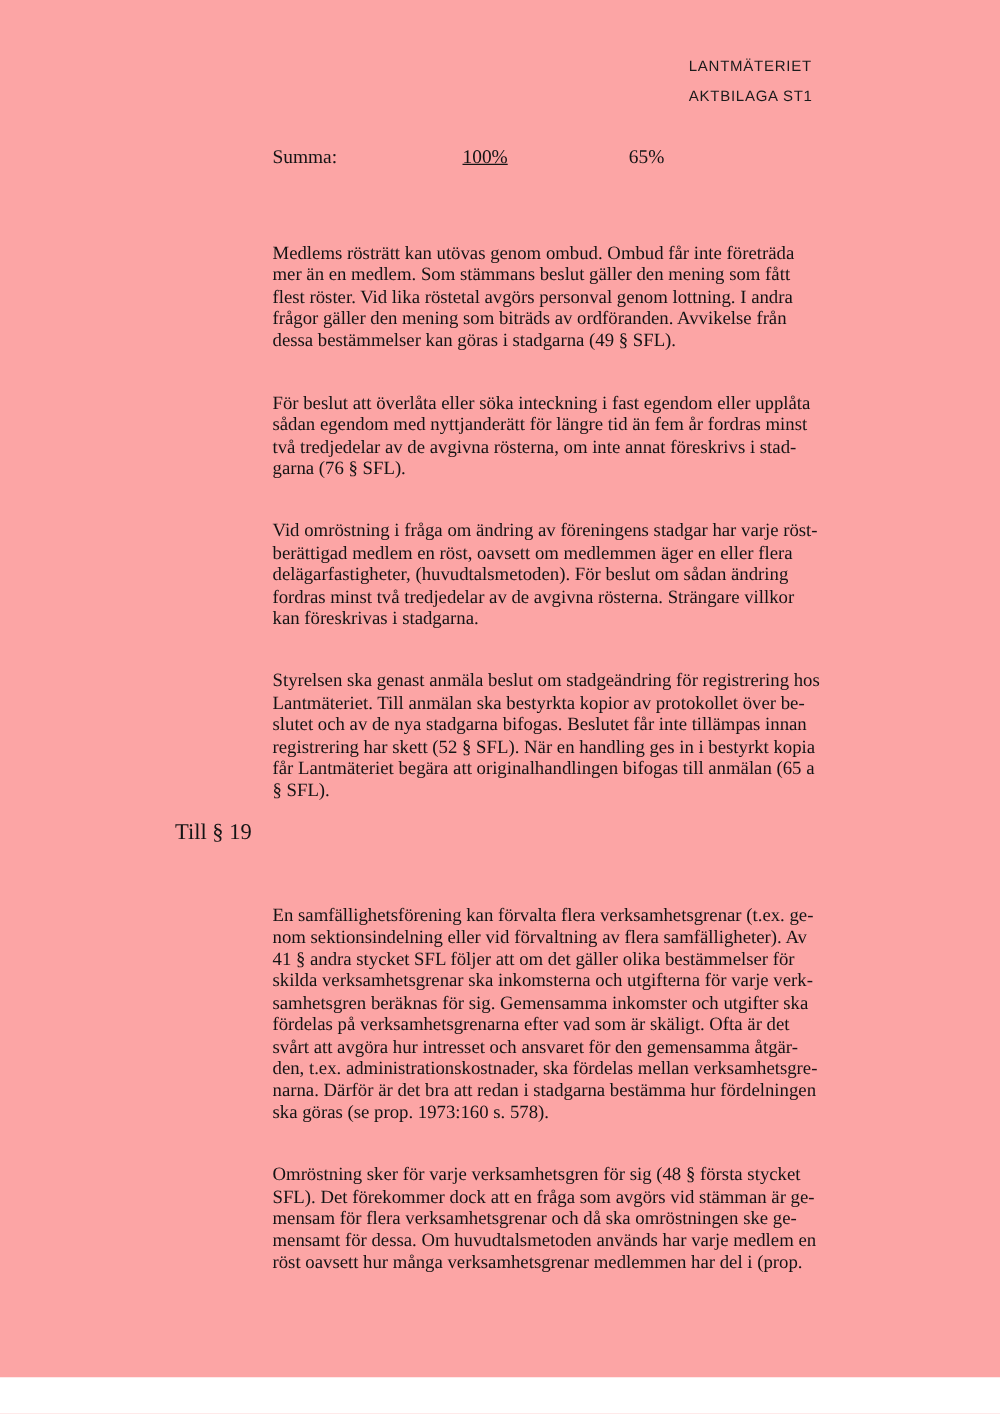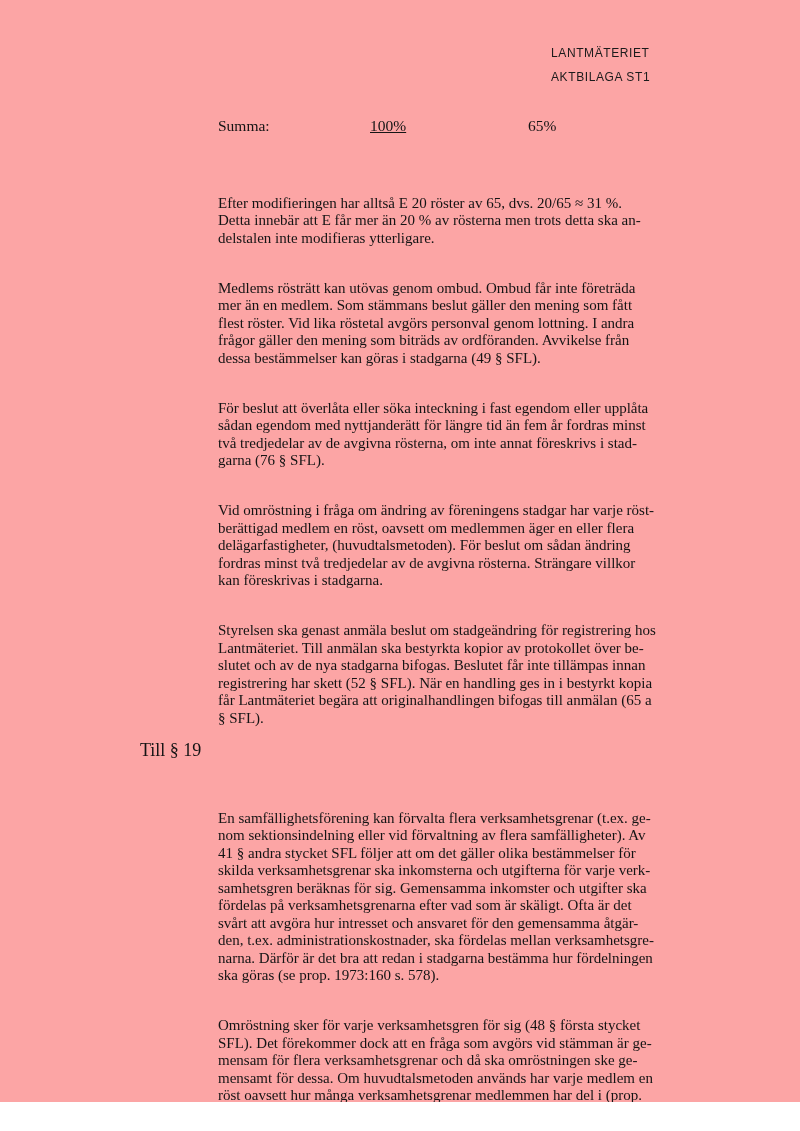--- a/index.html
+++ b/index.html
@@ -26,21 +26,21 @@
   .summa-row {
     position:absolute;
     left:218px;
     top:117px;
     width:440px;
     font-size:15.5px;
   }
   .summa-row .cell { position:absolute; white-space:nowrap;text-align:right; }
   .summa-row .c0 { left:0; }
   .summa-row .c1 { left:152px;text-decoration:underline; }
-  .summa-row .c2 { left:310px; }
+  .summa-row .c2 { left:285px; }
   .content {
     position:absolute;
     left:218px;
     top:177px;
     width:470px;
   }
   .para {
     position:relative;
     font-size:15px;
     line-height:17.5px;
@@ -66,25 +66,20 @@
     <div class="doc-ref">AKTBILAGA ST1</div>
   </div>
 
   <div class="summa-row">
     <span class="cell c0">Summa:</span>
     <span class="cell c1">100%</span>
     <span class="cell c2">65%</span>
   </div>
 
   <div class="content">
-    <div class="para">
-      <span class="para-text">Efter modifieringen har alltså E 20 röster av 65, dvs. 20/65 ≈ 31 %.
-Detta innebär att E får mer än 20 % av rösterna men trots detta ska an-
-delstalen inte modifieras ytterligare.</span>
-    </div>
     <div class="para">
       <span class="para-text">Medlems rösträtt kan utövas genom ombud. Ombud får inte företräda
 mer än en medlem. Som stämmans beslut gäller den mening som fått
 flest röster. Vid lika röstetal avgörs personval genom lottning. I andra
 frågor gäller den mening som biträds av ordföranden. Avvikelse från
 dessa bestämmelser kan göras i stadgarna (49 § SFL).</span>
     </div>
     <div class="para">
       <span class="para-text">För beslut att överlåta eller söka inteckning i fast egendom eller upplåta
 sådan egendom med nyttjanderätt för längre tid än fem år fordras minst

